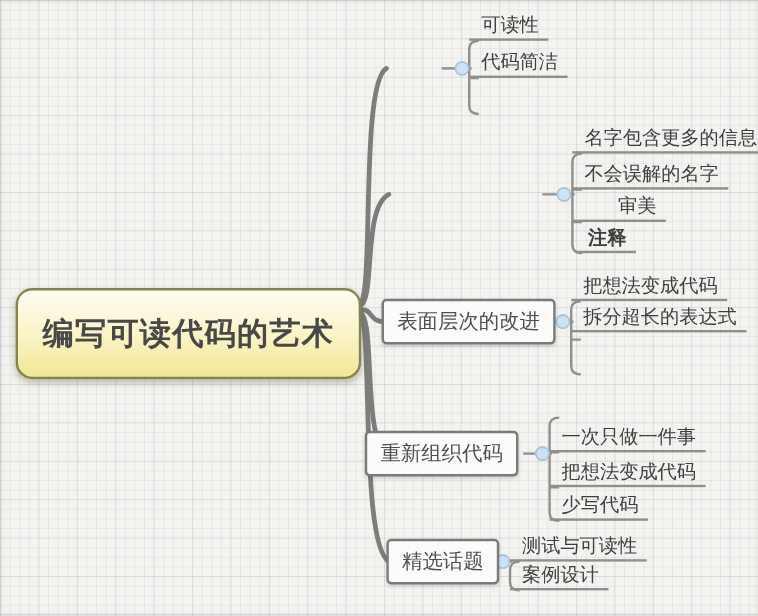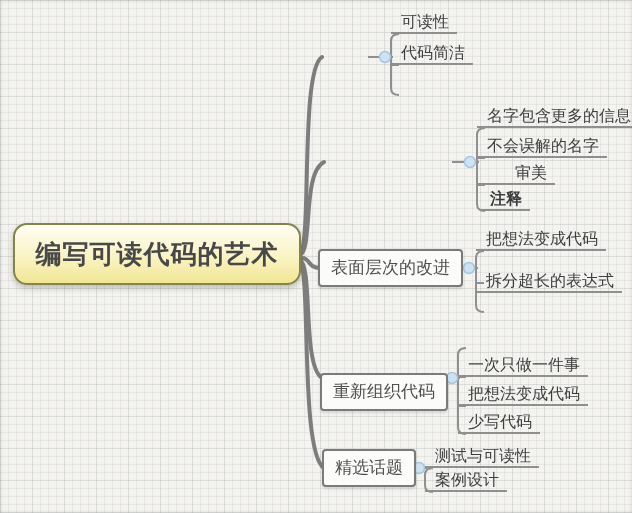--- a/index.html
+++ b/index.html
@@ -22,22 +22,22 @@
 
   .connector-layer {
     position: absolute;
     left: 0; top: 0;
     z-index: 1;
   }
 
   .node { position: absolute; z-index: 2; box-sizing: border-box; }
 
   .root-topic {
-    left: 13px; top: 223px;
-    width: 288px; height: 62px;
+    left: 13px; top: 240px;
+    width: 288px; height: 76px;
     display: flex; align-items: center; justify-content: center;
     background: linear-gradient(#fefdf3, #faf3c4 55%, #f1e694);
     border: 2px solid #84844e;
     border-radius: 14px;
     box-shadow: 0 3px 6px rgba(90,90,60,0.35);
     font-size: 26px;
     font-weight: bold;
     color: #484848;
     letter-spacing: 1px;
     white-space: nowrap;
@@ -115,23 +115,23 @@
   <div class="node leaf" style="left:391px; top:12px;">可读性</div>
   <div class="node leaf" style="left:391px; top:43px;">代码简洁</div>
 
   <div class="node leaf" style="left:477px; top:106px;">名字包含更多的信息</div>
   <div class="node leaf" style="left:477px; top:136px;">不会误解的名字</div>
   <div class="node leaf" style="left:477px; top:163px;padding-left:38px;">审美</div>
   <div class="node leaf" style="left:480px; top:189px;font-weight:bold;">注释</div>
 
   <div class="node topic" style="left:318px; top:249px;">表面层次的改进</div>
   <div class="node leaf" style="left:476px; top:229px;">把想法变成代码</div>
-  <div class="node leaf" style="left:476px; top:271px;">拆分超长的表达式</div>
+  <div class="node leaf" style="left:476px; top:255px;">拆分超长的表达式</div>
 
-  <div class="node topic" style="left:320px; top:359px;margin-top:14px;">重新组织代码</div>
+  <div class="node topic" style="left:304px; top:359px;">重新组织代码</div>
   <div class="node leaf" style="left:458px; top:355px;">一次只做一件事</div>
   <div class="node leaf" style="left:458px; top:384px;">把想法变成代码</div>
   <div class="node leaf" style="left:458px; top:412px;">少写代码</div>
 
   <div class="node topic" style="left:322px; top:449px;">精选话题</div>
   <div class="node leaf" style="left:425px; top:446px;">测试与可读性</div>
   <div class="node leaf" style="left:425px; top:470px;">案例设计</div>
 
 </div>
 

